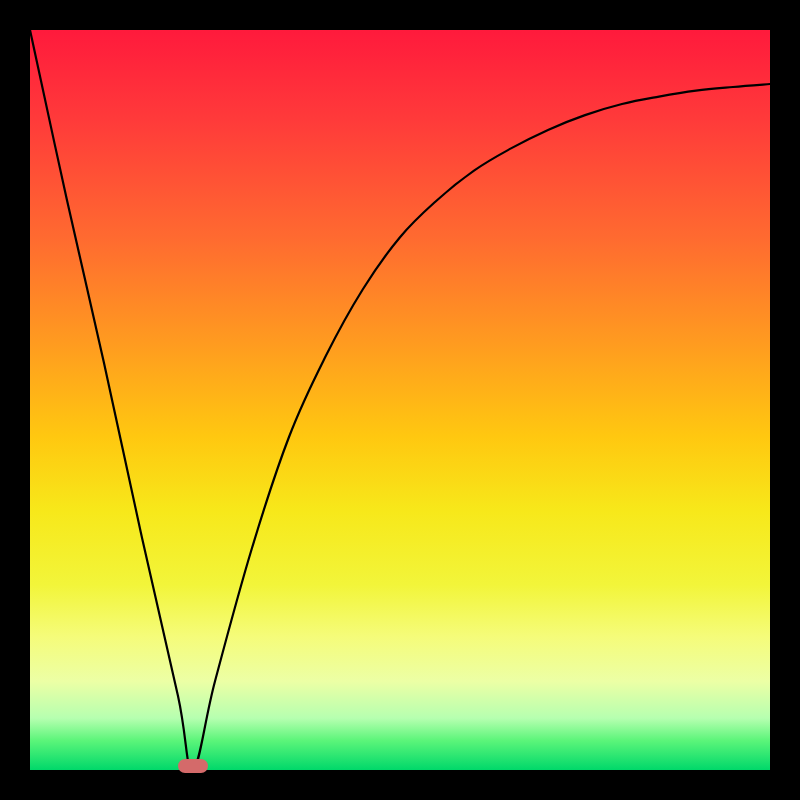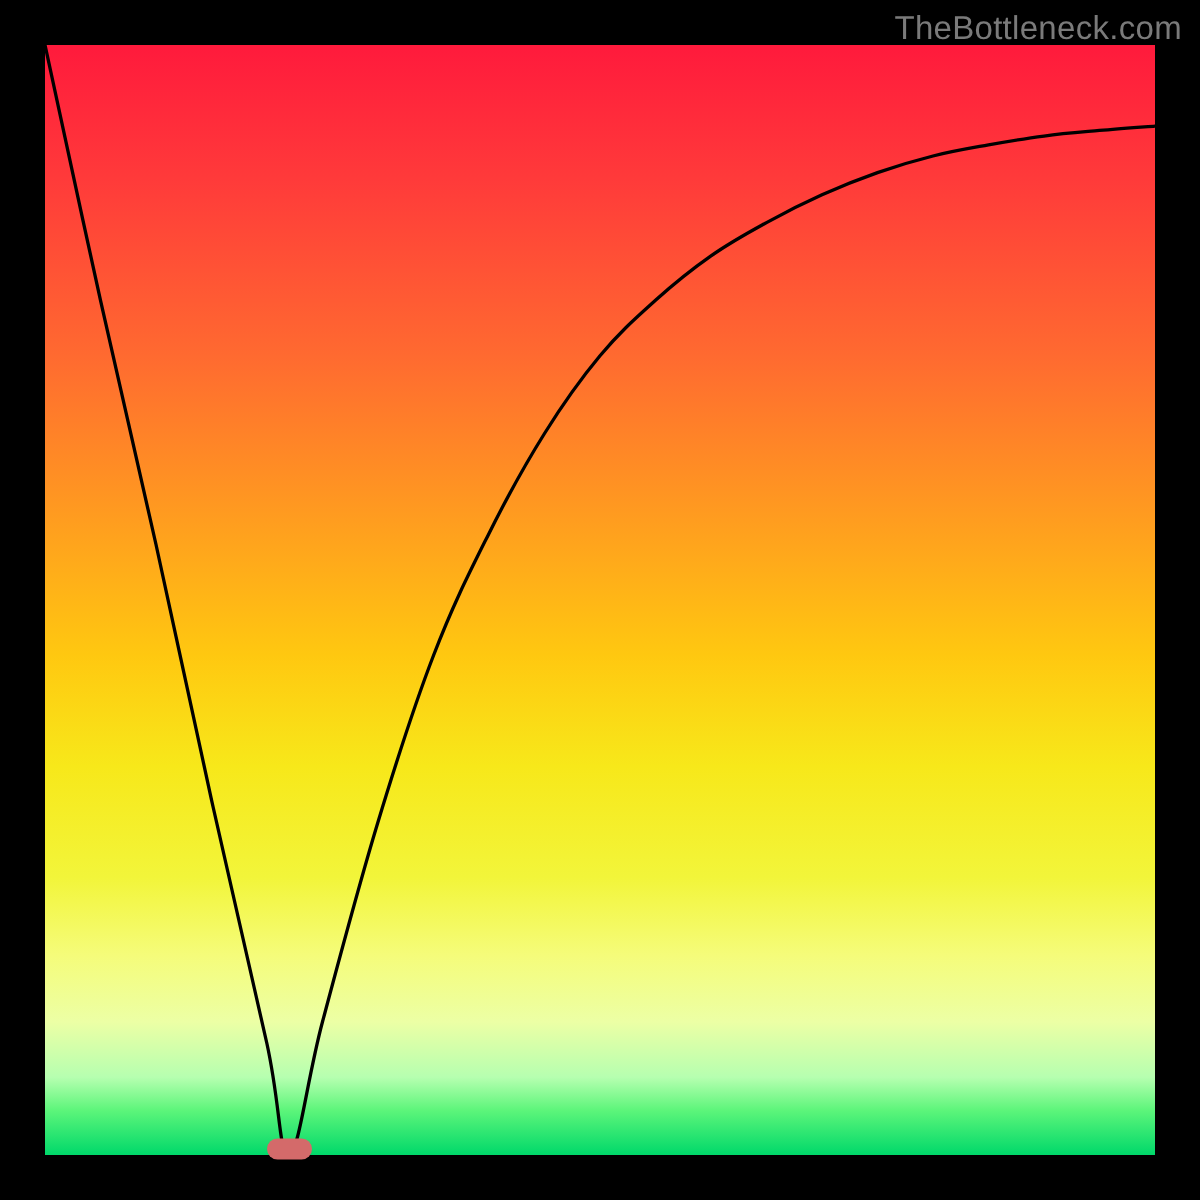--- a/index.html
+++ b/index.html
@@ -61,20 +61,19 @@
     height: 14px;
     border-radius: 8px;
     background: #d46a6a;
     transform: translate(-50%, -50%);
   }
 </style>
 </head>
 <body>
 
 <div class="frame">
-  <div class="watermark">TheBottleneck.com</div>
   <div class="plot">
     <svg class="curve" viewBox="0 0 740 740" preserveAspectRatio="none">
       <path id="curve-path" fill="none" stroke="#000" stroke-width="2.2" stroke-linejoin="round" stroke-linecap="round" d="M 0.00 0.00 C 6.66 30.64, 23.68 110.26, 37.00 170.20 C 50.32 230.14, 60.68 273.06, 74.00 333.00 C 87.32 392.94, 97.68 443.26, 111.00 503.20 C 124.32 563.14, 138.68 623.38, 148.00 666.00 C 157.32 708.62, 156.14 742.66, 162.80 740.00 C 169.46 737.34, 174.34 691.16, 185.00 651.20 C 195.66 611.24, 208.68 561.96, 222.00 518.00 C 235.32 474.04, 245.68 441.63, 259.00 407.00 C 272.32 372.37, 282.68 352.24, 296.00 325.60 C 309.32 298.96, 319.68 280.31, 333.00 259.00 C 346.32 237.69, 356.68 223.18, 370.00 207.20 C 383.32 191.22, 393.68 182.19, 407.00 170.20 C 420.32 158.21, 430.68 149.92, 444.00 140.60 C 457.32 131.28, 467.68 125.73, 481.00 118.40 C 494.32 111.07, 504.68 105.89, 518.00 99.90 C 531.32 93.91, 541.68 89.76, 555.00 85.10 C 568.32 80.44, 578.68 77.33, 592.00 74.00 C 605.32 70.67, 615.68 69.00, 629.00 66.60 C 642.32 64.20, 652.68 62.41, 666.00 60.68 C 679.32 58.95, 689.68 58.18, 703.00 56.98 C 716.32 55.78, 733.34 54.55, 740.00 54.02"></path>
     </svg>
     <div id="marker" class="marker" style="left: 162.8px; top: 736px; background: rgb(212, 106, 106);"></div>
   </div>
 </div>
 
 </body></html>

